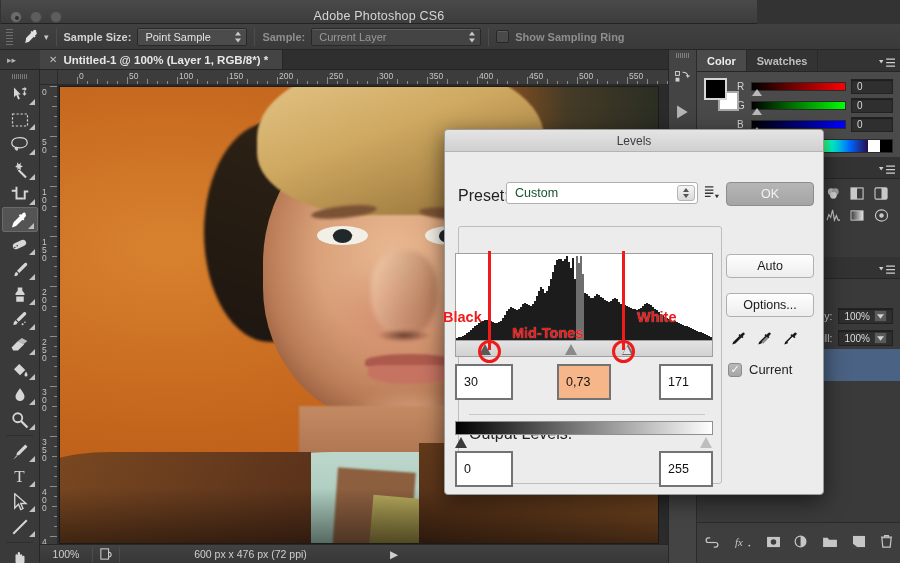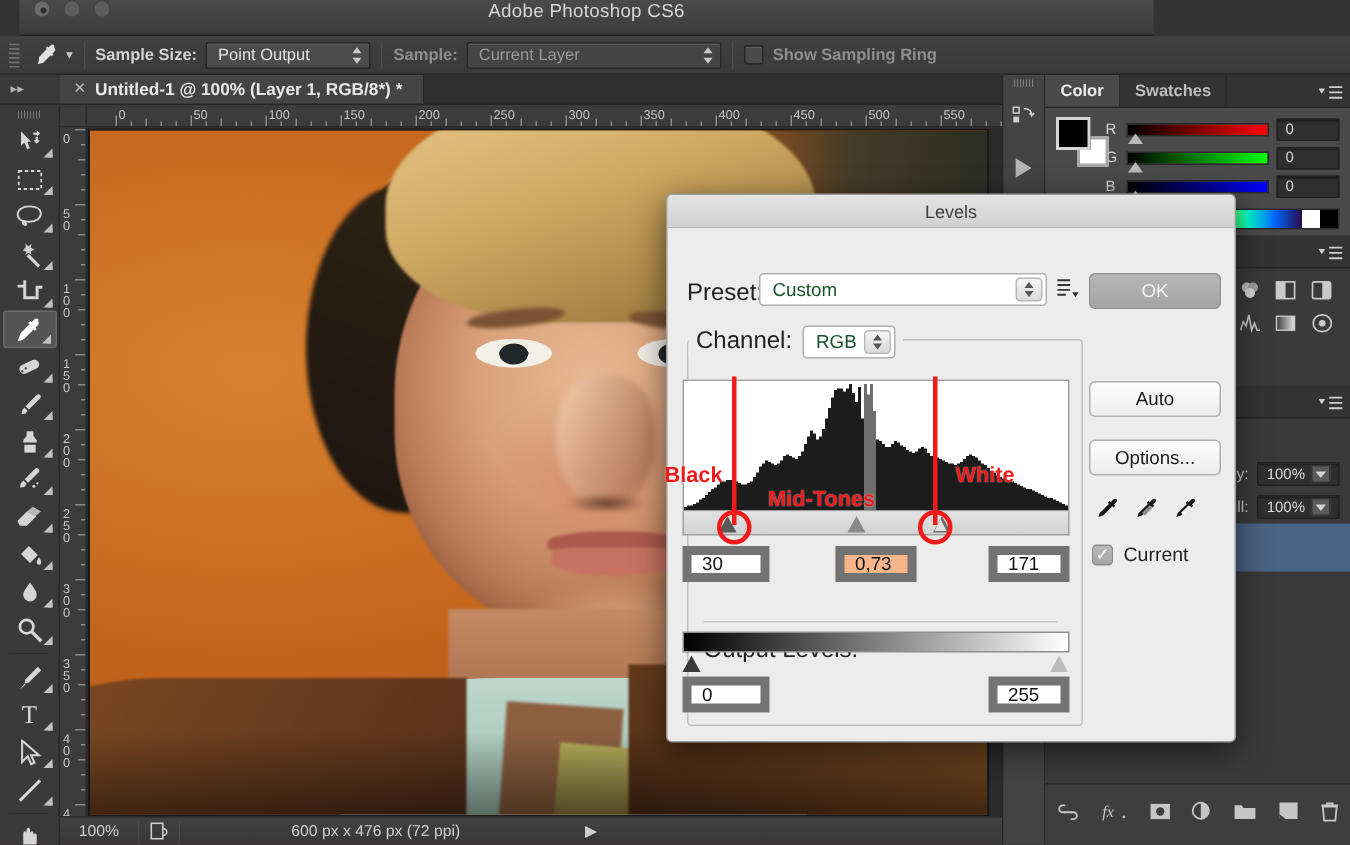--- a/index.html
+++ b/index.html
@@ -2,23 +2,23 @@
 <html><head>
 <meta charset="utf-8">
 <title>Adobe Photoshop CS6 — Levels</title>
 <style>
   * { box-sizing: border-box; margin:0; padding:0; }
   html,body { width:900px; height:563px; overflow:hidden; background:#2b2b2b;
     font-family:"Liberation Sans","DejaVu Sans",sans-serif; -webkit-font-smoothing:antialiased; }
   #app { position:relative; width:900px; height:563px; background:#333333; }
 
   
-  #titlebar { position:absolute; left:13px; top:0; width:756px; height:24px;
+  #titlebar { position:absolute; left:1px; top:0; width:756px; height:24px;
     background:linear-gradient(#4a4a4a,#3c3c3c); border-bottom:1px solid #232323;
-    display:flex; align-items:flex-start; }
+    display:flex; align-items:flex-end; }
   #traffic { display:flex; gap:8px; margin-left:9px; }
   .tl { width:12px; height:12px; border-radius:50%; background:#5d5d5d;
     border:1px solid #444; }
   .tl.first { background:#6b6b6b; position:relative; }
   .tl.first::after { content:""; position:absolute; left:4px; top:4px; width:4px; height:4px;
     border-radius:50%; background:#2e2e2e; }
   #app-title { position:absolute; left:0; right:0; text-align:center; font-size:12.5px;
     color:#d6d6d6; letter-spacing:.2px; }
 
   
@@ -244,21 +244,21 @@
   .hslider { position:absolute; top:344px; width:13px; height:11px; }
   .hslider .tri { width:0; height:0; border-left:6.5px solid transparent;
     border-right:6.5px solid transparent; border-bottom:11px solid #333; }
   .hslider.gray .tri { border-bottom-color:#828282; }
   .hslider.white .tri { border-bottom-color:#d8d8d8; }
   .hslider .tri.outline { position:absolute; left:0; top:0;
     border-bottom-color:#5a5a5a; }
   .hslider .tri.inner { position:absolute; left:1.8px; top:2px;
     border-left-width:4.7px; border-right-width:4.7px; border-bottom-width:8px; }
 
-  .inbox { position:absolute; top:364px; height:24px; background:#fff; border:6px solid #737373;
+  .inbox { position:absolute; top:364px; height:36px; background:#fff; border:2px solid #737373;
     font-size:12.5px; color:#111; display:flex; align-items:center; padding-left:7px; }
 
   #outgrad { position:absolute; left:455px; top:421px; width:258px; height:14px;
     background:linear-gradient(90deg,#000,#fff); border:1px solid #8f8f8f; }
   .oslider { position:absolute; top:437px; width:13px; height:11px; }
 
   .redline { position:absolute; width:3px; background:#ef1a1a; }
   .redcirc { position:absolute; border:3px solid #ef1a1a; border-radius:50%; }
   .redtxt { position:absolute; color:#ef1a1a; font-weight:bold; font-size:14.5px;
     text-shadow:0 0 1px rgba(255,255,255,.7); }
@@ -286,21 +286,21 @@
     <span class="grip"></span>
     <span class="ob-tool">
       <svg width="17" height="17" viewBox="0 0 24 24">
           <path d="M18.5 3.2a2.4 2.4 0 0 0-3.4 0l-2 2-1-1-1.5 1.5 1 1-7.3 7.3L4 17.8 3 21l3.2-1 1.8-.3 7.3-7.3 1 1L17.8 12l-1-1 2-2a2.4 2.4 0 0 0 0-3.4z" fill="#e2e2e2"></path>
         </svg>
     </span>
     <span style="color:#c8c8c8;font-size:9px;">▾</span>
     <span class="ob-sep"></span>
     <span class="ob-label">Sample Size:</span>
     <span class="ps-select" style="width:110px;">
-      <span>Point Output</span>
+      <span>Point Sample</span>
       <span class="arrows"></span>
     </span>
     <span class="ob-sep"></span>
     <span class="ob-label dim">Sample:</span>
     <span class="ps-select dim" style="width:170px;">
       <span>Current Layer</span>
       <span class="arrows"></span>
     </span>
     <span class="ob-sep"></span>
     <span class="ps-check"></span>
@@ -940,30 +940,20 @@
           </span>
       </span>
       <span style="position:absolute;left:259px;top:33px;">
         <svg width="15" height="15" viewBox="0 0 16 16">
             <path d="M1 2h9M1 5.4h9M1 8.8h9M1 12.2h6" stroke="#333" stroke-width="1.4"></path>
             <path d="M11.5 10.5h4.5l-2.2 3.6z" fill="#333"></path>
           </svg>
       </span>
 
       <div id="chanbox"></div>
-      <div id="chanlegend">
-        <span class="lv-lbl">Channel:</span>
-        <span class="mac-select" style="width:62px;">
-          <span>RGB</span>
-          <span class="stepper">
-              <i class="up"></i>
-              <i class="dn"></i>
-            </span>
-        </span>
-      </div>
 
       <span class="lv-lbl" style="position:absolute;left:24px;top:105px;">Input Levels:</span>
 
       <span class="lv-lbl" style="position:absolute;left:24px;top:273px;">Output Levels:</span>
       <div style="position:absolute;left:24px;top:262px;width:236px;height:1px;background:#c8c8c8;"></div>
 
       <span class="mac-btn primary" style="position:absolute;left:281px;top:30px;">OK</span>
       <span class="mac-btn" style="position:absolute;left:281px;top:102px;">Auto</span>
       <span class="mac-btn" style="position:absolute;left:281px;top:141px;">Options...</span>
 

